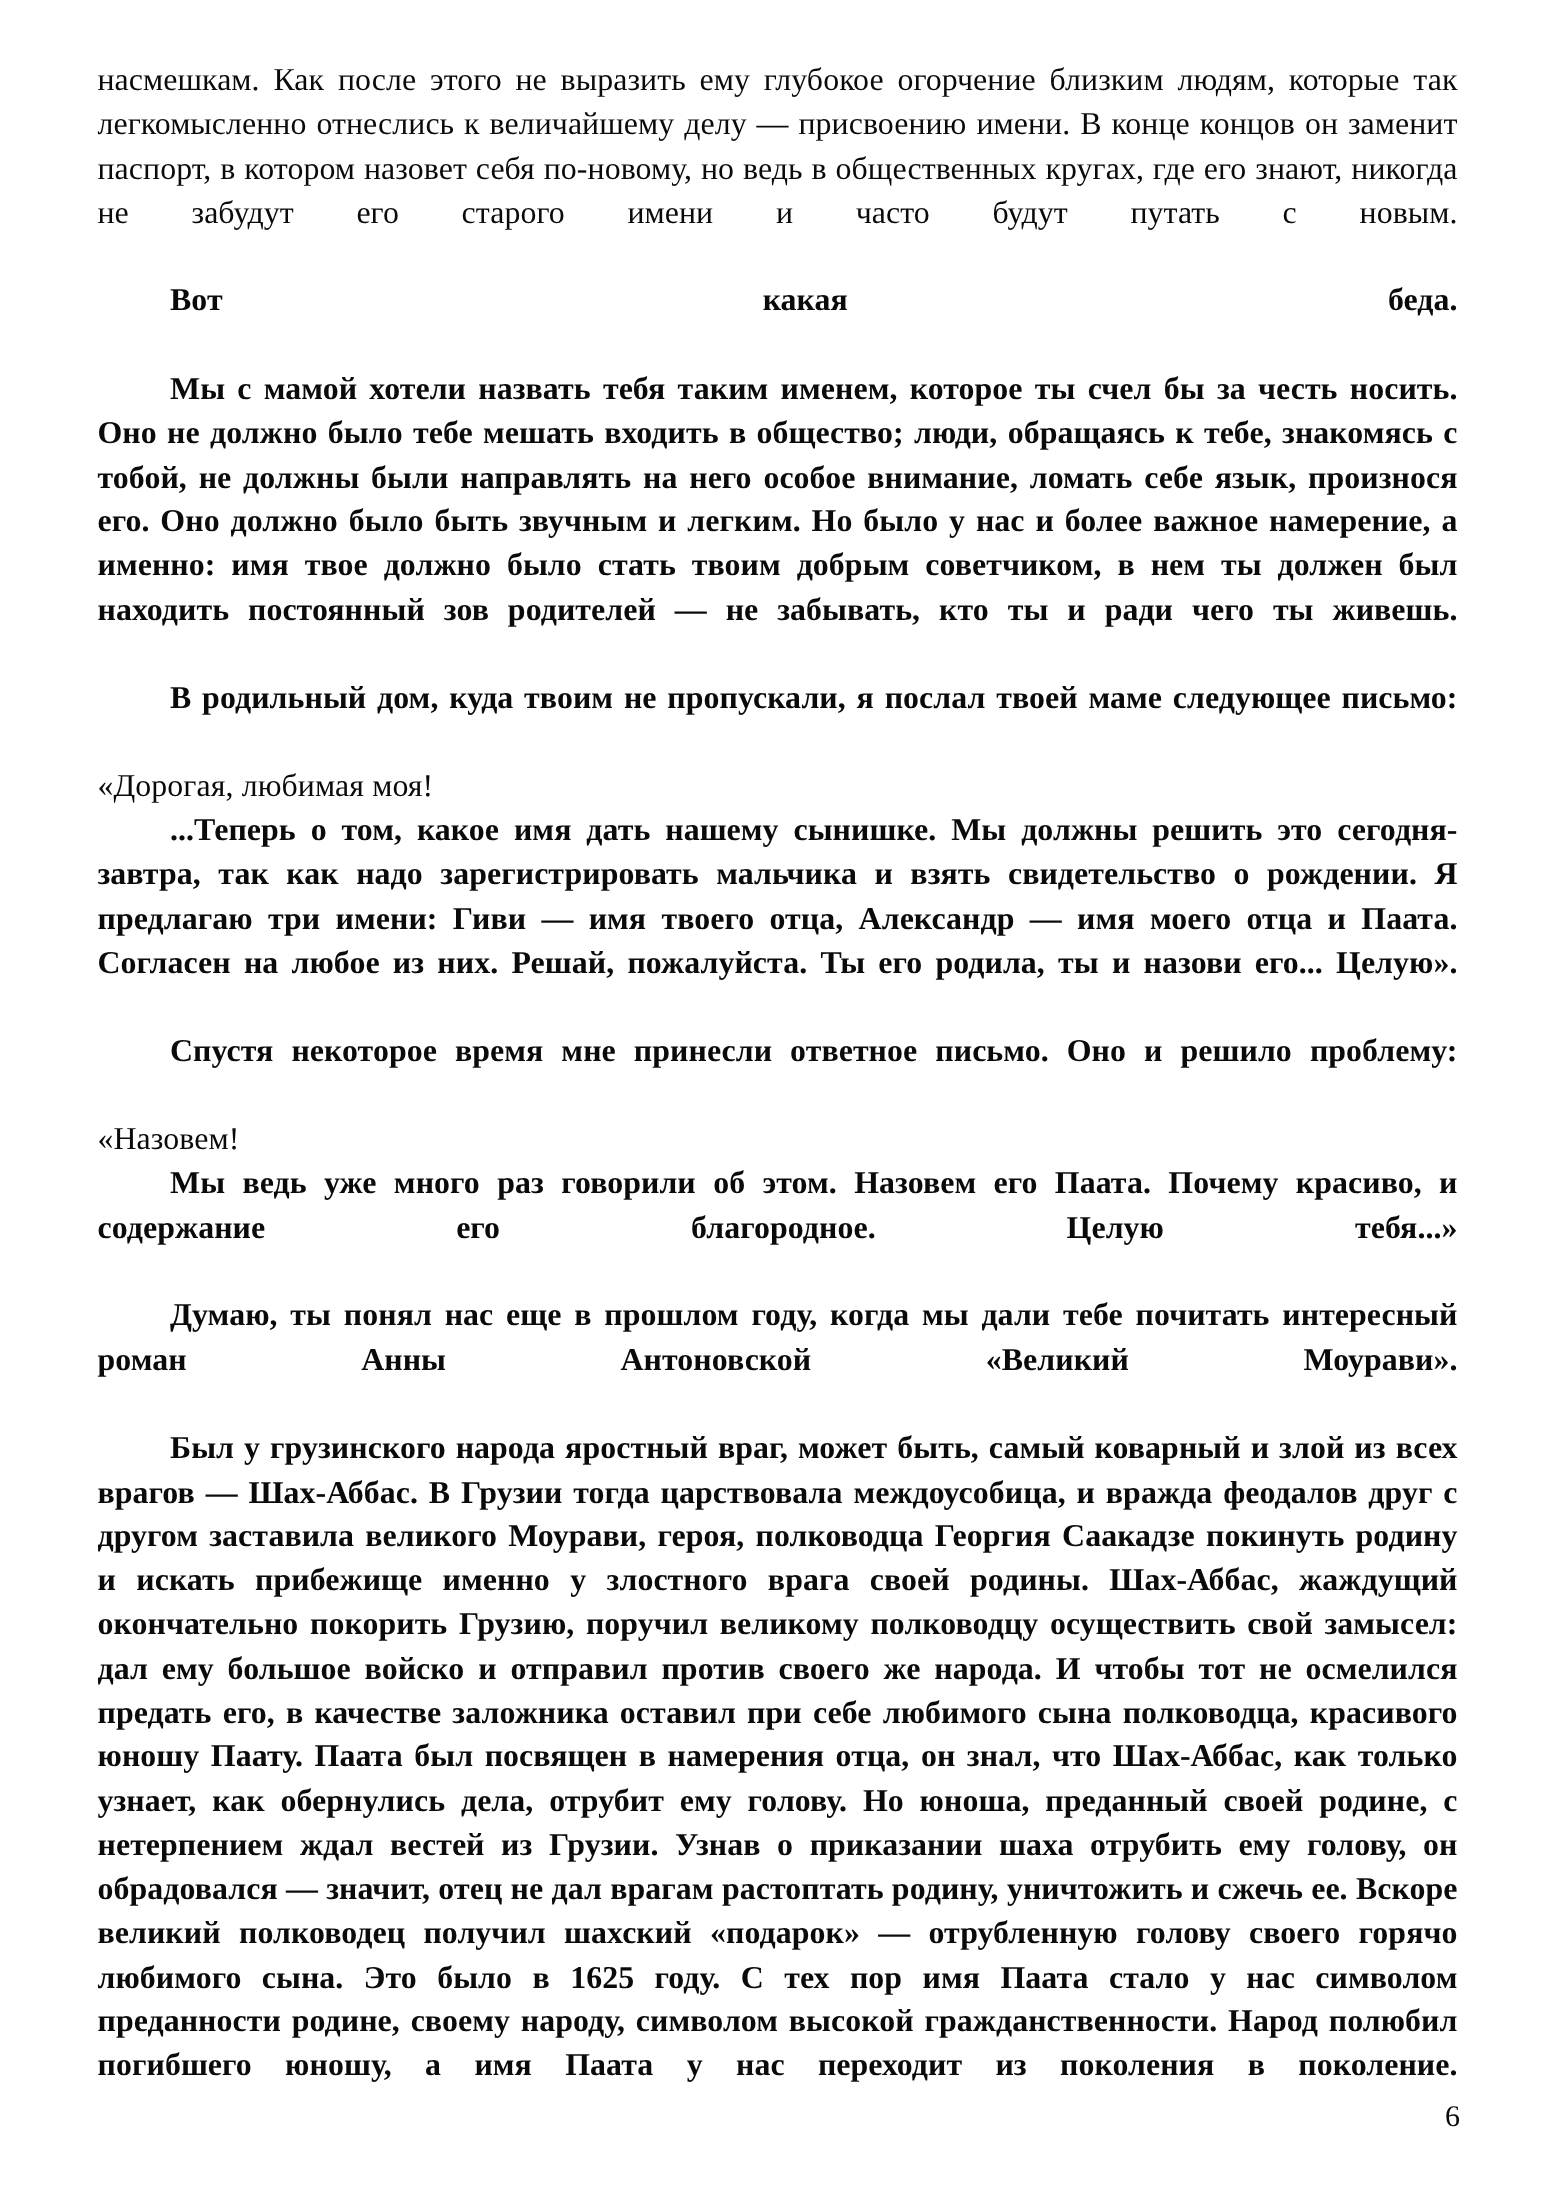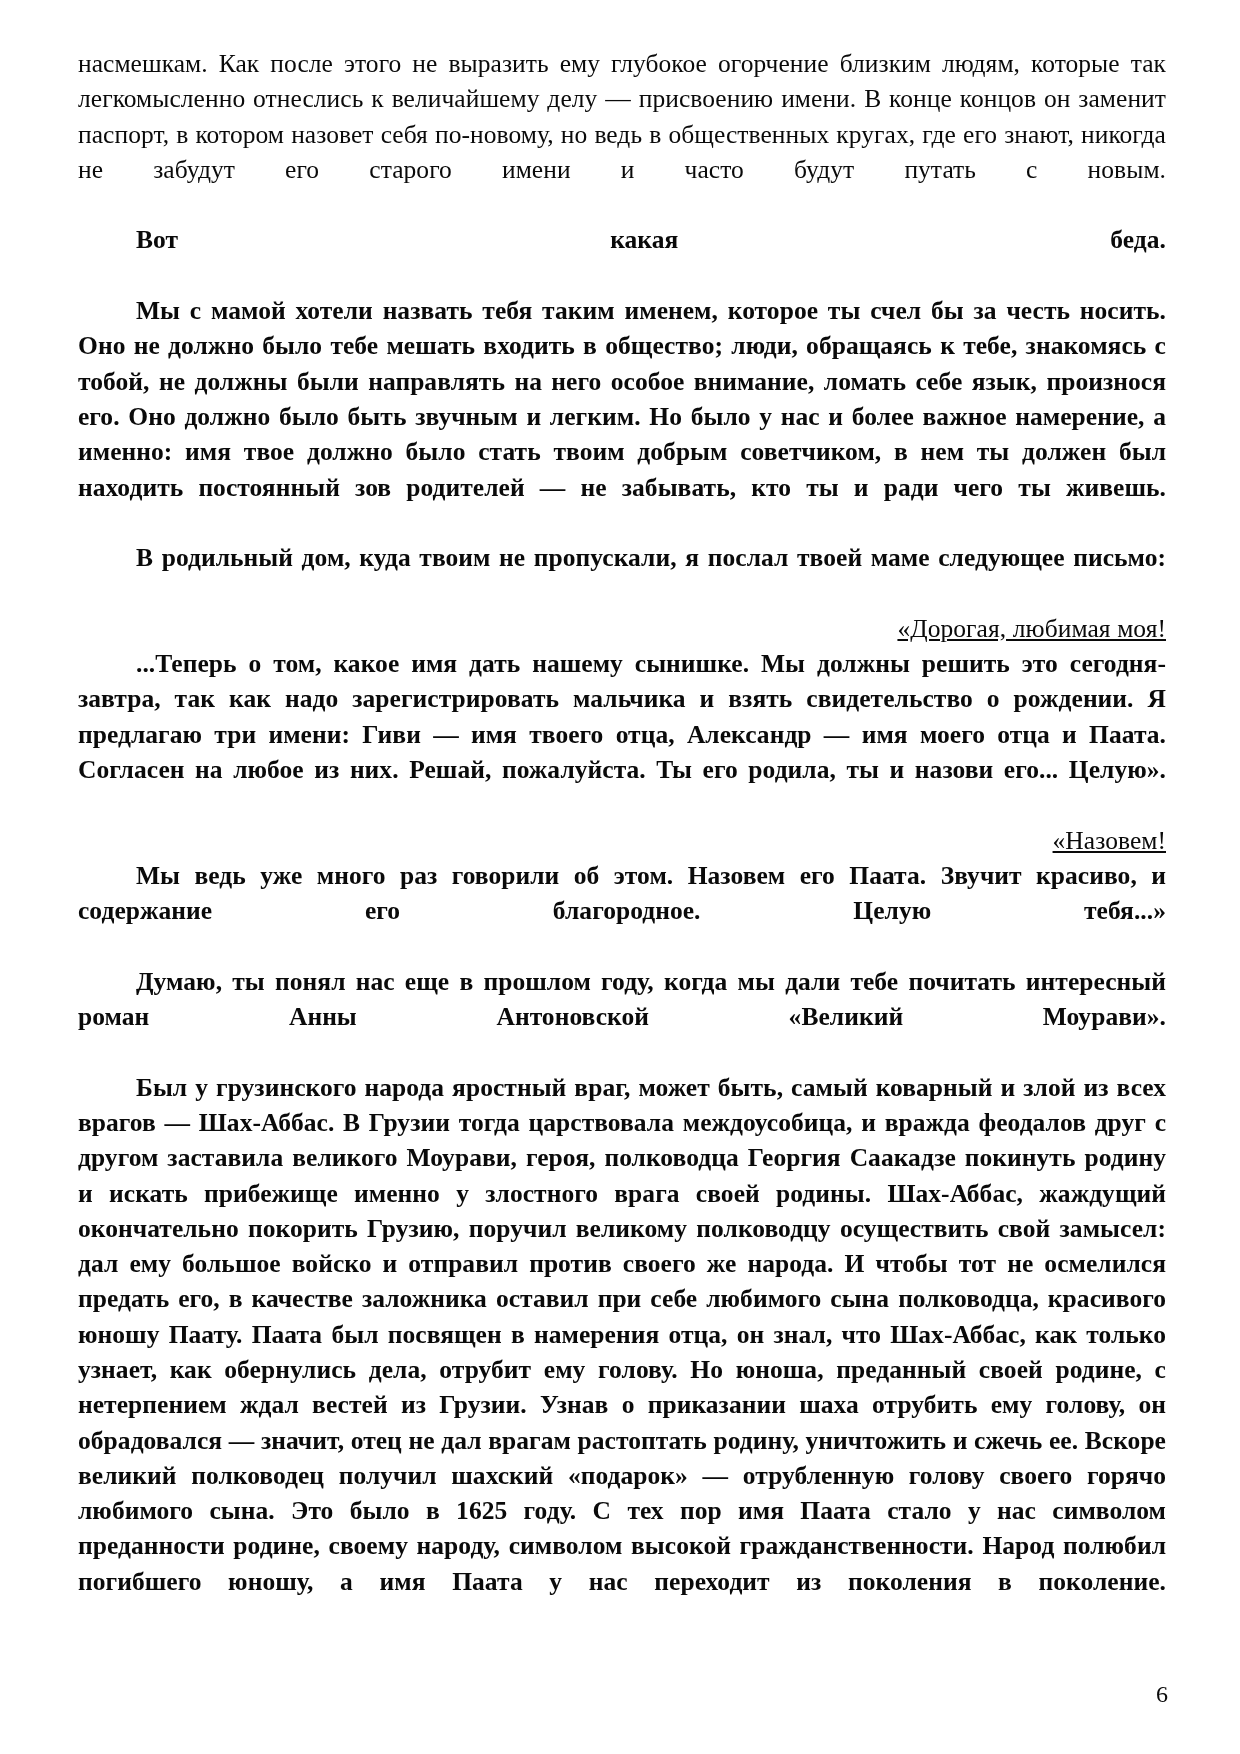--- a/index.html
+++ b/index.html
@@ -34,23 +34,22 @@
     word-spacing: 0.2px;
   }
   p.indent {
     text-indent: 58px;
     font-weight: bold;
   }
   p.noindent {
     text-indent: 0;
   }
   p.center {
-    text-align: right;
+    text-align: left;
     text-indent: 0;
-    text-decoration: underline;
   }
   
   p.para::after {
     content: "";
     display: inline-block;
     width: 100%;
   }
   p.center::after { display: none; }
   .page-number {
     position: absolute;
@@ -74,24 +73,25 @@
     <p class="para indent">Вот какая беда.</p>
 
     <p class="para indent">Мы с мамой хотели назвать тебя таким именем, которое ты счел бы за честь носить. Оно не должно было тебе мешать входить в общество; люди, обращаясь к тебе, знакомясь с тобой, не должны были направлять на него особое внимание, ломать себе язык, произнося его. Оно должно было быть звучным и легким. Но было у нас и более важное намерение, а именно: имя твое должно было стать твоим добрым советчиком, в нем ты должен был находить постоянный зов родителей — не забывать, кто ты и ради чего ты живешь.</p>
 
     <p class="para indent">В родильный дом, куда твоим не пропускали, я послал твоей маме следующее письмо:</p>
 
     <p class="para center">«Дорогая, любимая моя!</p>
 
     <p class="para indent">...Теперь о том, какое имя дать нашему сынишке. Мы должны решить это сегодня-завтра, так как надо зарегистрировать мальчика и взять свидетельство о рождении. Я предлагаю три имени: Гиви — имя твоего отца, Александр — имя моего отца и Паата. Согласен на любое из них. Решай, пожалуйста. Ты его родила, ты и назови его... Целую».</p>
 
+    <p class="para indent">Спустя некоторое время мне принесли ответное письмо. Оно и решило проблему:</p>
 
     <p class="para center">«Назовем!</p>
 
-    <p class="para indent">Мы ведь уже много раз говорили об этом. Назовем его Паата. Звучит красиво, и содержание его благородное. Целую тебя...»</p>
+    <p class="para indent">Мы ведь уже много раз говорили об этом. Назовем его Паата. Почему красиво, и содержание его благородное. Целую тебя...»</p>
 
 
     <p class="para indent">Думаю, ты понял нас еще в прошлом году, когда мы дали тебе почитать интересный роман Анны Антоновской «Великий Моурави».</p>
 
     <p class="para indent">Был у грузинского народа яростный враг, может быть, самый коварный и злой из всех врагов — Шах-Аббас. В Грузии тогда царствовала междоусобица, и вражда феодалов друг с другом заставила великого Моурави, героя, полководца Георгия Саакадзе покинуть родину и искать прибежище именно у злостного врага своей родины. Шах-Аббас, жаждущий окончательно покорить Грузию, поручил великому полководцу осуществить свой замысел: дал ему большое войско и отправил против своего же народа. И чтобы тот не осмелился предать его, в качестве заложника оставил при себе любимого сына полководца, красивого юношу Паату. Паата был посвящен в намерения отца, он знал, что Шах-Аббас, как только узнает, как обернулись дела, отрубит ему голову. Но юноша, преданный своей родине, с нетерпением ждал вестей из Грузии. Узнав о приказании шаха отрубить ему голову, он обрадовался — значит, отец не дал врагам растоптать родину, уничтожить и сжечь ее. Вскоре великий полководец получил шахский «подарок» — отрубленную голову своего горячо любимого сына. Это было в 1625 году. С тех пор имя Паата стало у нас символом преданности родине, своему народу, символом высокой гражданственности. Народ полюбил погибшего юношу, а имя Паата у нас переходит из поколения в поколение.</p>
 
   </div>
 
   <div class="page-number">6</div>
 

